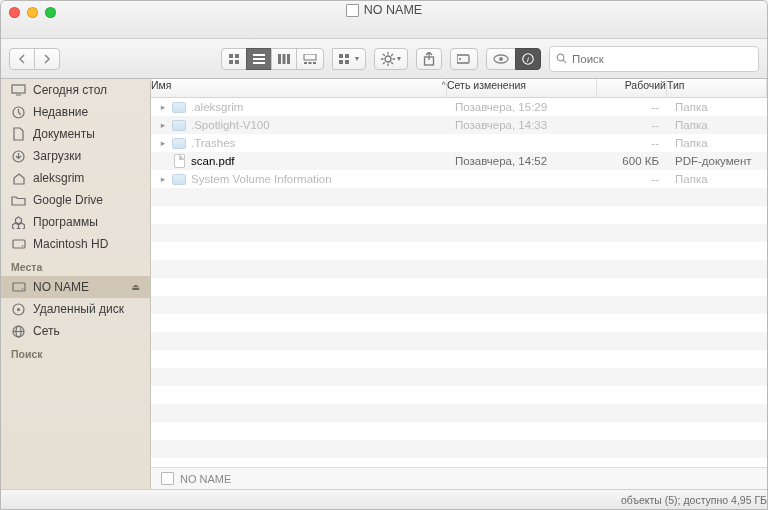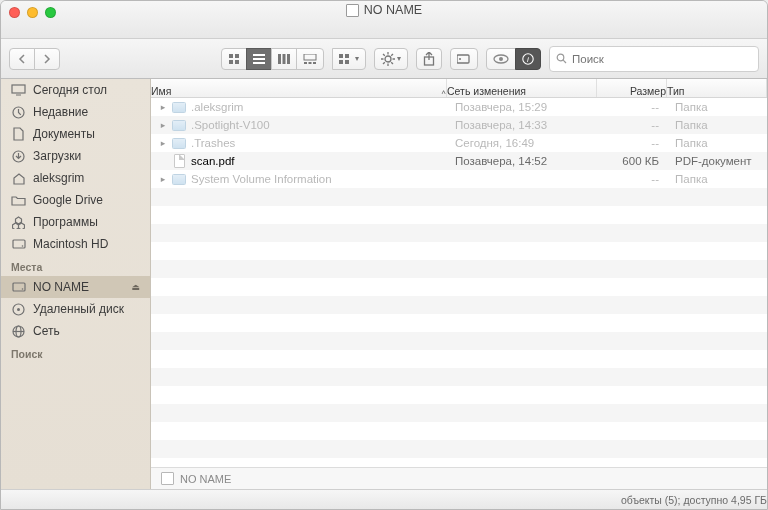--- a/index.html
+++ b/index.html
@@ -23,21 +23,21 @@
   .search input{border:none;outline:none;font-size:11.5px;flex:1;background:transparent}
   .body { flex:1; display:flex; min-height:0; }
   .sidebar { width:150px; background:linear-gradient(#e9e3d9,#e6dfd4); border-right:1px solid #c9c3b8; font-size:12px; color:#3b3b3b; overflow:hidden; }
   .sb-head { font-size:10.5px; color:#7d776c; padding:6px 10px 3px; font-weight:600; }
   .sb-item { height:22px; display:flex; align-items:center; gap:7px; padding:0 10px; cursor:default;}
   .sb-item.sel { background:#d0c7b6; }
   .sb-item .eject{margin-left:auto;color:#6c665c;font-size:9px}
   .sb-icn{width:15px;height:13px;display:flex;align-items:center;justify-content:center;color:#707070}
   .main { flex:1; display:flex; flex-direction:column; min-width:0; }
   .cols { height:19px; background:linear-gradient(#fdfdfd,#f1f1f1); border-bottom:1px solid #d6d6d6; display:flex; font-size:10.5px; color:#393939; align-items:center; }
-  .col { padding:0 0; border-right:1px solid #e0e0e0; height:100%; display:flex; align-items:flex-end; }
+  .col { padding:0 0; border-right:1px solid #e0e0e0; height:100%; display:flex; align-items:flex-start; }
   .col.name{flex:1 1 auto}
   .col.date{width:150px}
   .col.size{width:70px;justify-content:flex-end}
   .col.kind{width:100px}
   .sort{margin-left:auto;font-size:8px;color:#666}
   .rows { flex:1; overflow:auto; background:#fff; }
   .row { height:18px; display:flex; align-items:center; font-size:11.5px; }
   .row:nth-child(even){background:#f5f5f5}
   .row.hidden{color:#b9b9b9}
   .row .c{padding:0 8px}
@@ -287,21 +287,21 @@
     <div class="main">
       <div class="cols">
         <div class="col name">
             <span>Имя</span>
             <span class="sort">˄</span>
           </div>
         <div class="col date">
             <span>Сеть изменения</span>
           </div>
         <div class="col size">
-            <span>Размер</span>
+            <span>Рабочий</span>
           </div>
         <div class="col kind">
             <span>Тип</span>
           </div>
       </div>
       <div class="rows" id="rows">
           <div class="row hidden">
             <div class="c name">
               <span class="disclo">▸</span>
               <span class="ficn">
@@ -326,21 +326,20 @@
             <div class="c kind">Папка</div>
           </div>
           <div class="row hidden">
             <div class="c name">
               <span class="disclo">▸</span>
               <span class="ficn">
                 <span class="fold dim"></span>
               </span>
               <span>.Trashes</span>
             </div>
-            <div class="c date">Сегодня, 16:49</div>
             <div class="c size">--</div>
             <div class="c kind">Папка</div>
           </div>
           <div class="row">
             <div class="c name">
               <span class="disclo"></span>
               <span class="ficn">
                 <span class="pdf"></span>
               </span>
               <span>scan.pdf</span>

